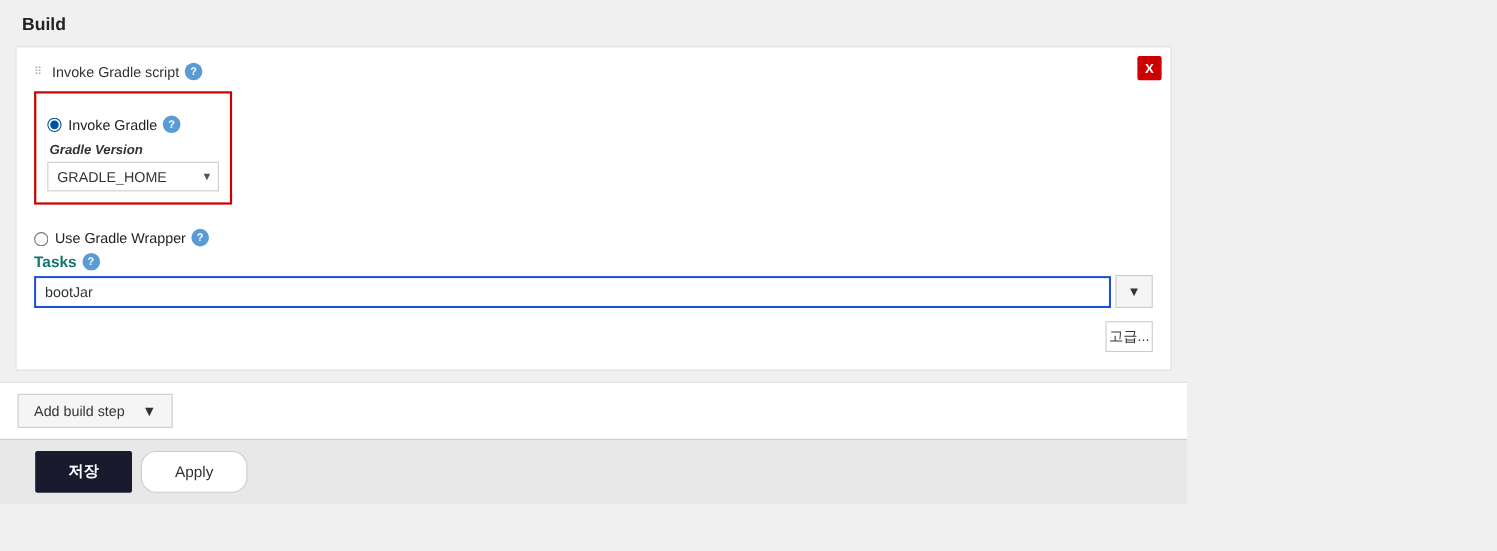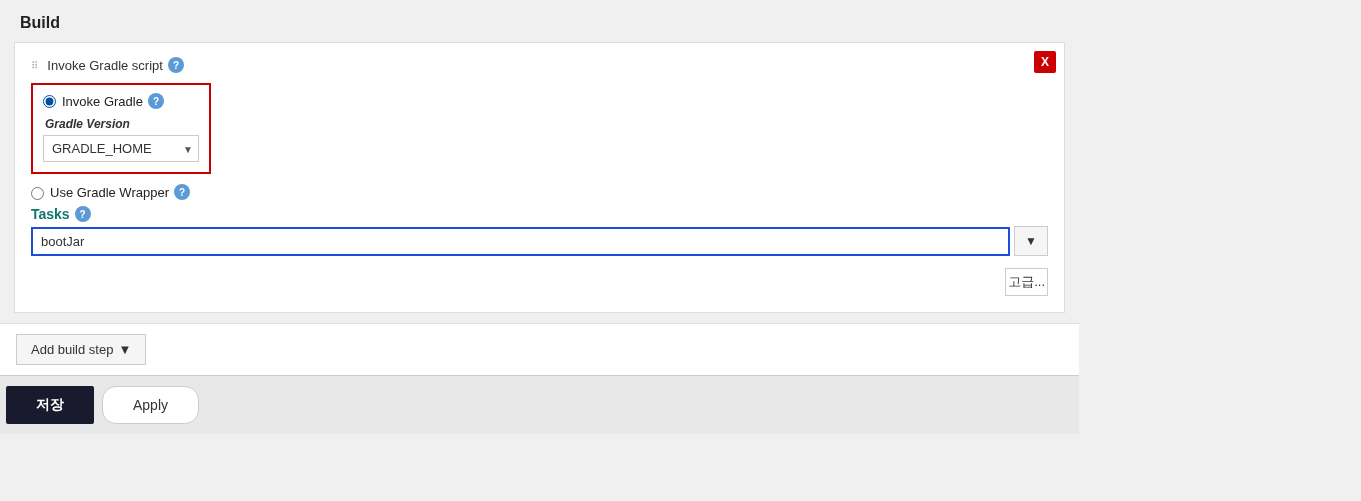--- a/index.html
+++ b/index.html
@@ -85,21 +85,22 @@
       color: #fff;
       font-size: 10px;
       font-weight: bold;
       margin-left: 5px;
       cursor: pointer;
       flex-shrink: 0;
     }
 
     .radio-section {
       border: 2px solid #cc0000;
-      padding: 8px 10px 10px 10px;
+      padding: 20px 10px 10px 10px;
+      margin-bottom: 12px;
       display: inline-block;
       min-width: 180px;
     }
 
     .radio-row {
       display: flex;
       align-items: center;
       margin-bottom: 8px;
     }
 
@@ -226,27 +227,27 @@
 
     .add-build-step-btn {
       padding: 7px 14px;
       background: #f5f5f5;
       border: 1px solid #ccc;
       font-size: 13px;
       cursor: pointer;
       color: #333;
       display: flex;
       align-items: center;
-      gap: 5px;
+      gap: 16px;
     }
 
     .bottom-bar {
       background: #e8e8e8;
       border-top: 1px solid #ccc;
-      padding: 10px 6px;
+      padding: 10px 32px;
       display: flex;
       align-items: flex-start;
       gap: 8px;
     }
 
     .save-btn {
       padding: 10px 30px;
       background: #1a1a2e;
       color: #fff;
       border: none;

